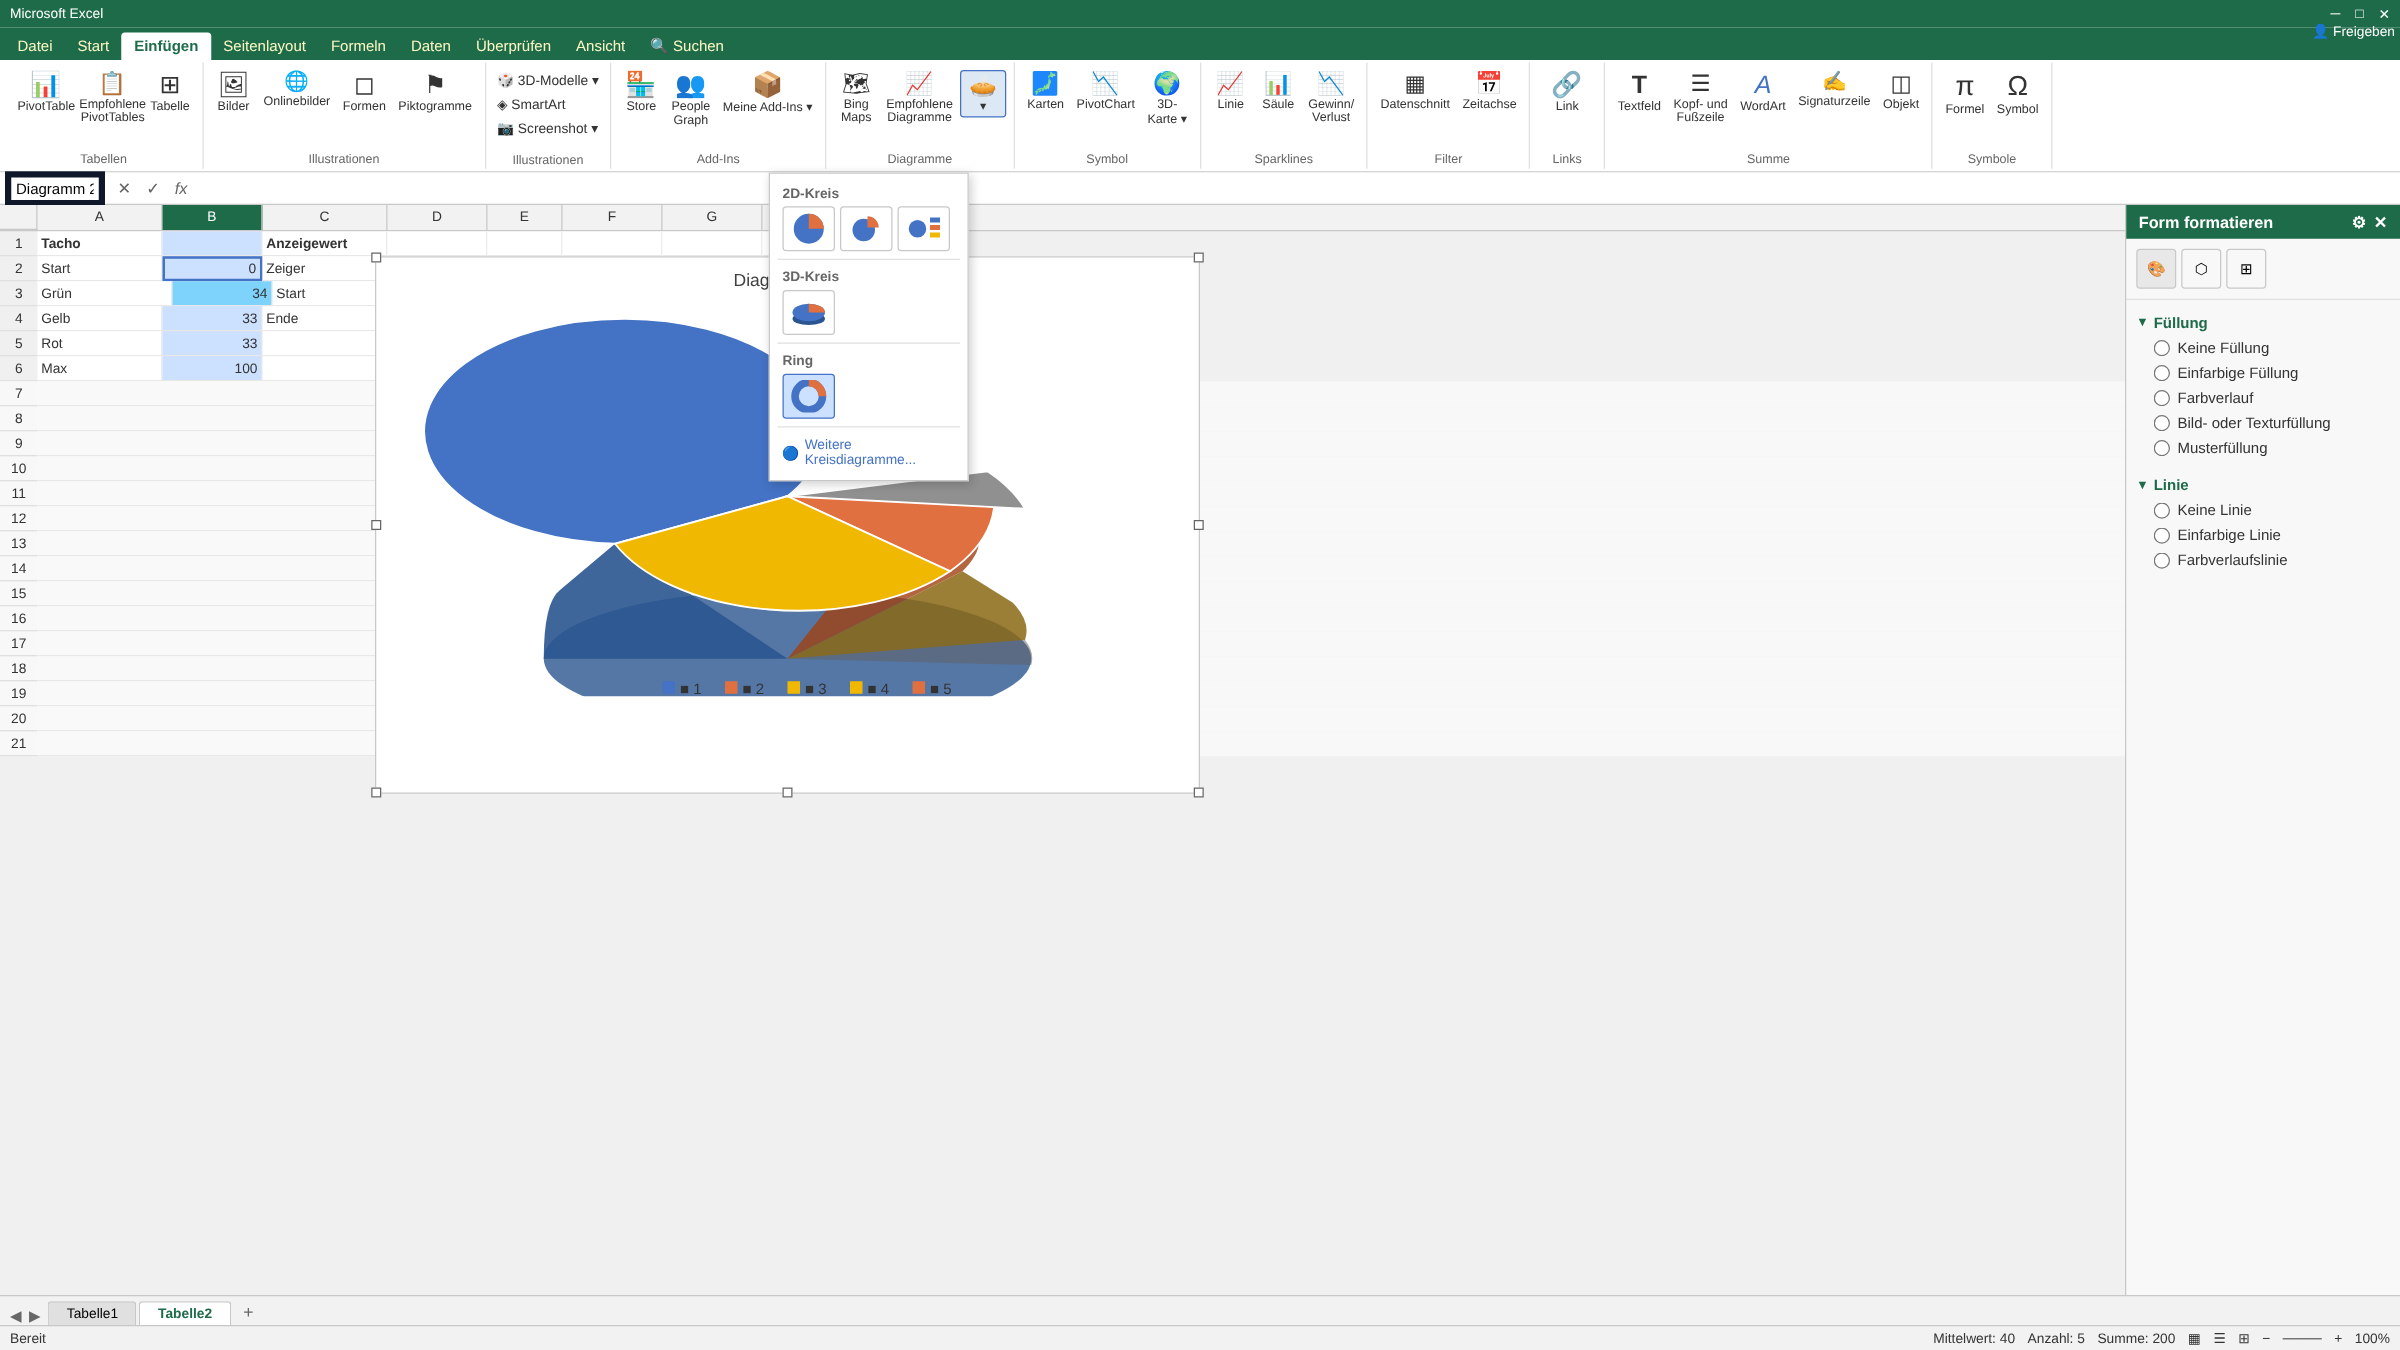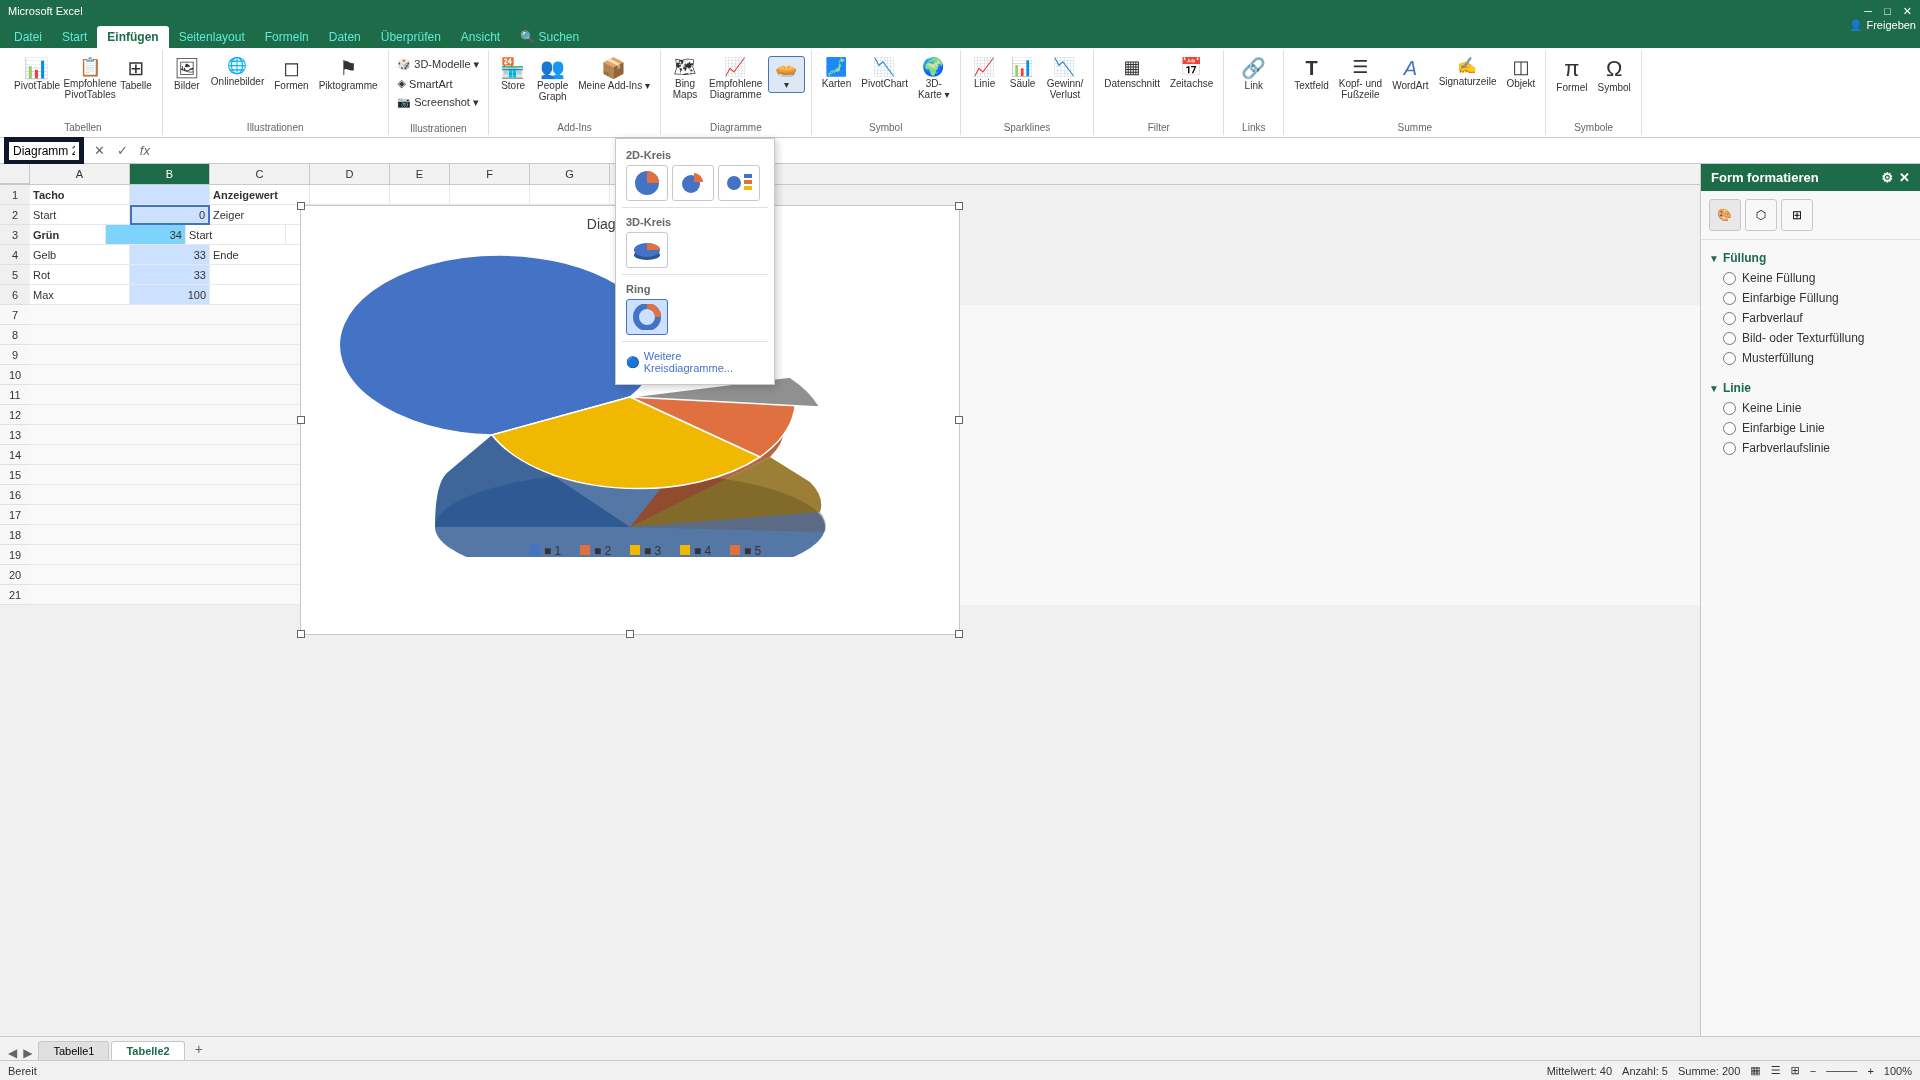--- a/index.html
+++ b/index.html
@@ -20,21 +20,21 @@
     #ribbon-tabs {
       background: #1e6b4a;
       display: flex;
       align-items: flex-end;
       padding: 0 4px;
       height: 26px;
     }
     .ribbon-tab {
       padding: 4px 10px;
       font-size: 12px;
-      color: #5eead4;
+      color: #fef9c3;
       cursor: pointer;
       border-radius: 3px 3px 0 0;
     }
     .ribbon-tab.active {
       background: white;
       color: #1e6b4a;
       font-weight: bold;
     }
 
     
@@ -607,21 +607,21 @@
         <div class="grid-cell" style="width:100px;">Zeiger</div>
         <div class="grid-cell" style="width:80px;"></div>
         <div class="grid-cell number" style="width:60px;">40</div>
         <div class="grid-cell" style="width:80px;"></div>
         <div class="grid-cell" style="width:80px;"></div>
         <div class="grid-cell" style="width:80px;"></div>
       </div>
 
       <div class="grid-row">
         <div class="row-number" style="width:30px;">3</div>
-        <div class="grid-cell" style="width:76px;font-weight:bold;">Grün</div>
+        <div class="grid-cell" style="width:108px;">Grün</div>
         <div class="grid-cell number" style="width:80px; background:#7dd3fc;">34</div>
         <div class="grid-cell" style="width:100px;">Start</div>
         <div class="grid-cell" style="width:80px;"></div>
         <div class="grid-cell number" style="width:60px;">1</div>
         <div class="grid-cell" style="width:80px;"></div>
         <div class="grid-cell" style="width:80px;"></div>
         <div class="grid-cell" style="width:80px;"></div>
       </div>
 
       <div class="grid-row">

